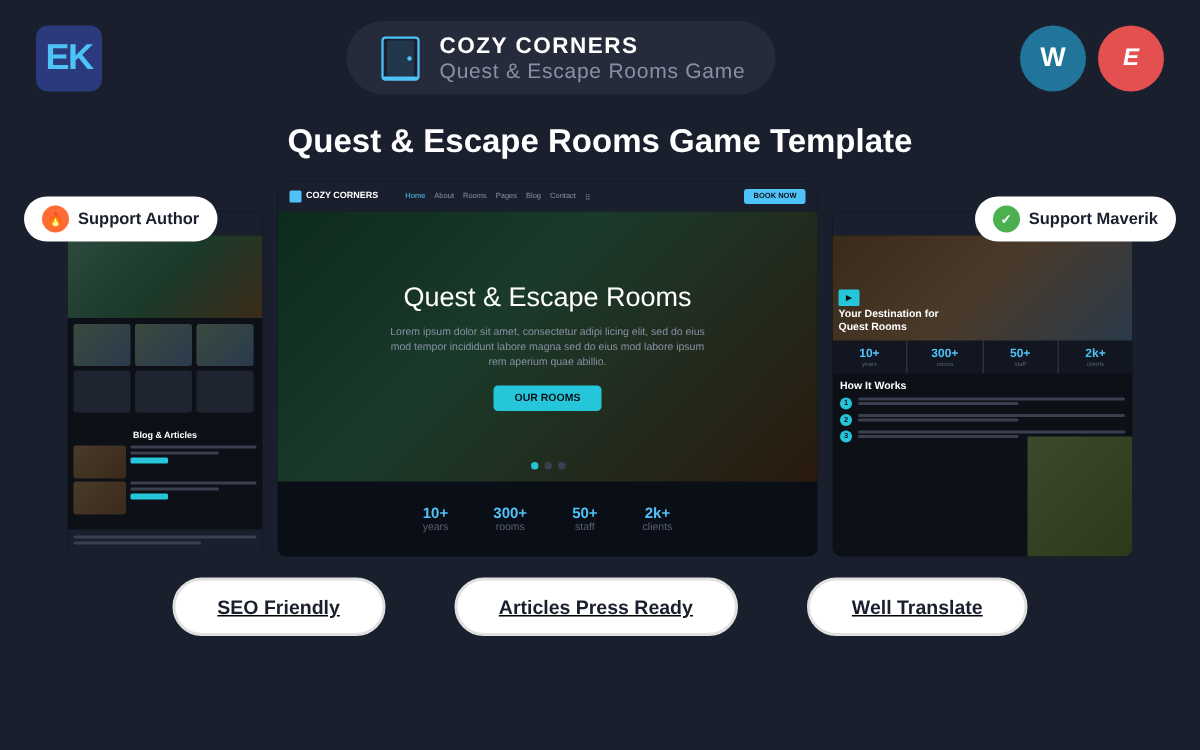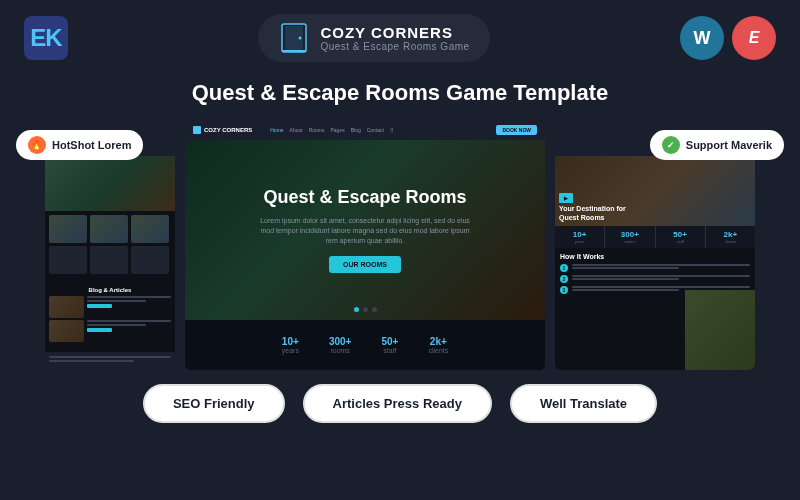--- a/index.html
+++ b/index.html
@@ -51,21 +51,21 @@
 
     .center-logo-text h2 {
       color: #ffffff;
       font-size: 15px;
       font-weight: 800;
       letter-spacing: 1px;
     }
 
     .center-logo-text p {
       color: #8890a4;
-      font-size: 10px;
+      font-size: 14px;
       letter-spacing: 0.5px;
     }
 
     .right-icons {
       display: flex;
       align-items: center;
       gap: 8px;
     }
 
     .wp-icon, .elementor-icon {
@@ -366,21 +366,21 @@
       display: flex;
       flex-direction: column;
       align-items: center;
       justify-content: center;
       position: relative;
     }
 
     .center-hero-title {
       color: #ffffff;
       font-size: 18px;
-      font-weight: 700;
+      font-weight: 400;
       text-align: center;
       margin-bottom: 8px;
     }
 
     .center-hero-text {
       color: #8890a4;
       font-size: 7px;
       text-align: center;
       max-width: 220px;
       line-height: 1.4;
@@ -530,23 +530,24 @@
       bottom: 0;
       width: 70px;
       height: 80px;
       background: linear-gradient(135deg, #3a4a2a 0%, #2a3a1a 100%);
     }
 
     
     .bottom-badges {
       display: flex;
       justify-content: center;
-      gap: 18px;
+      gap: 46px;
       margin-top: 14px;
       padding: 0 20px;
+      text-decoration: underline;
     }
 
     .bottom-badge {
       background: white;
       border-radius: 30px;
       padding: 10px 28px;
       font-size: 13px;
       font-weight: 700;
       color: #1a1f2e;
       border: 2px solid #e0e0e0;
@@ -582,21 +583,21 @@
     </div>
   </div>
 </div>
 
 <h1 class="page-title">Quest &amp; Escape Rooms Game Template</h1>
 
 <div class="main-content">
 
   <div class="badge-left">
     <div class="hotshot-icon">🔥</div>
-    <span>HotShot Lorem</span>
+    <span>Support Author</span>
   </div>
 
   <div class="badge-right">
     <div class="support-icon">✓</div>
     <span>Support Maverik</span>
   </div>
 
   <div class="preview-left">
     <div class="preview-left-navbar">
       <span>■</span>

